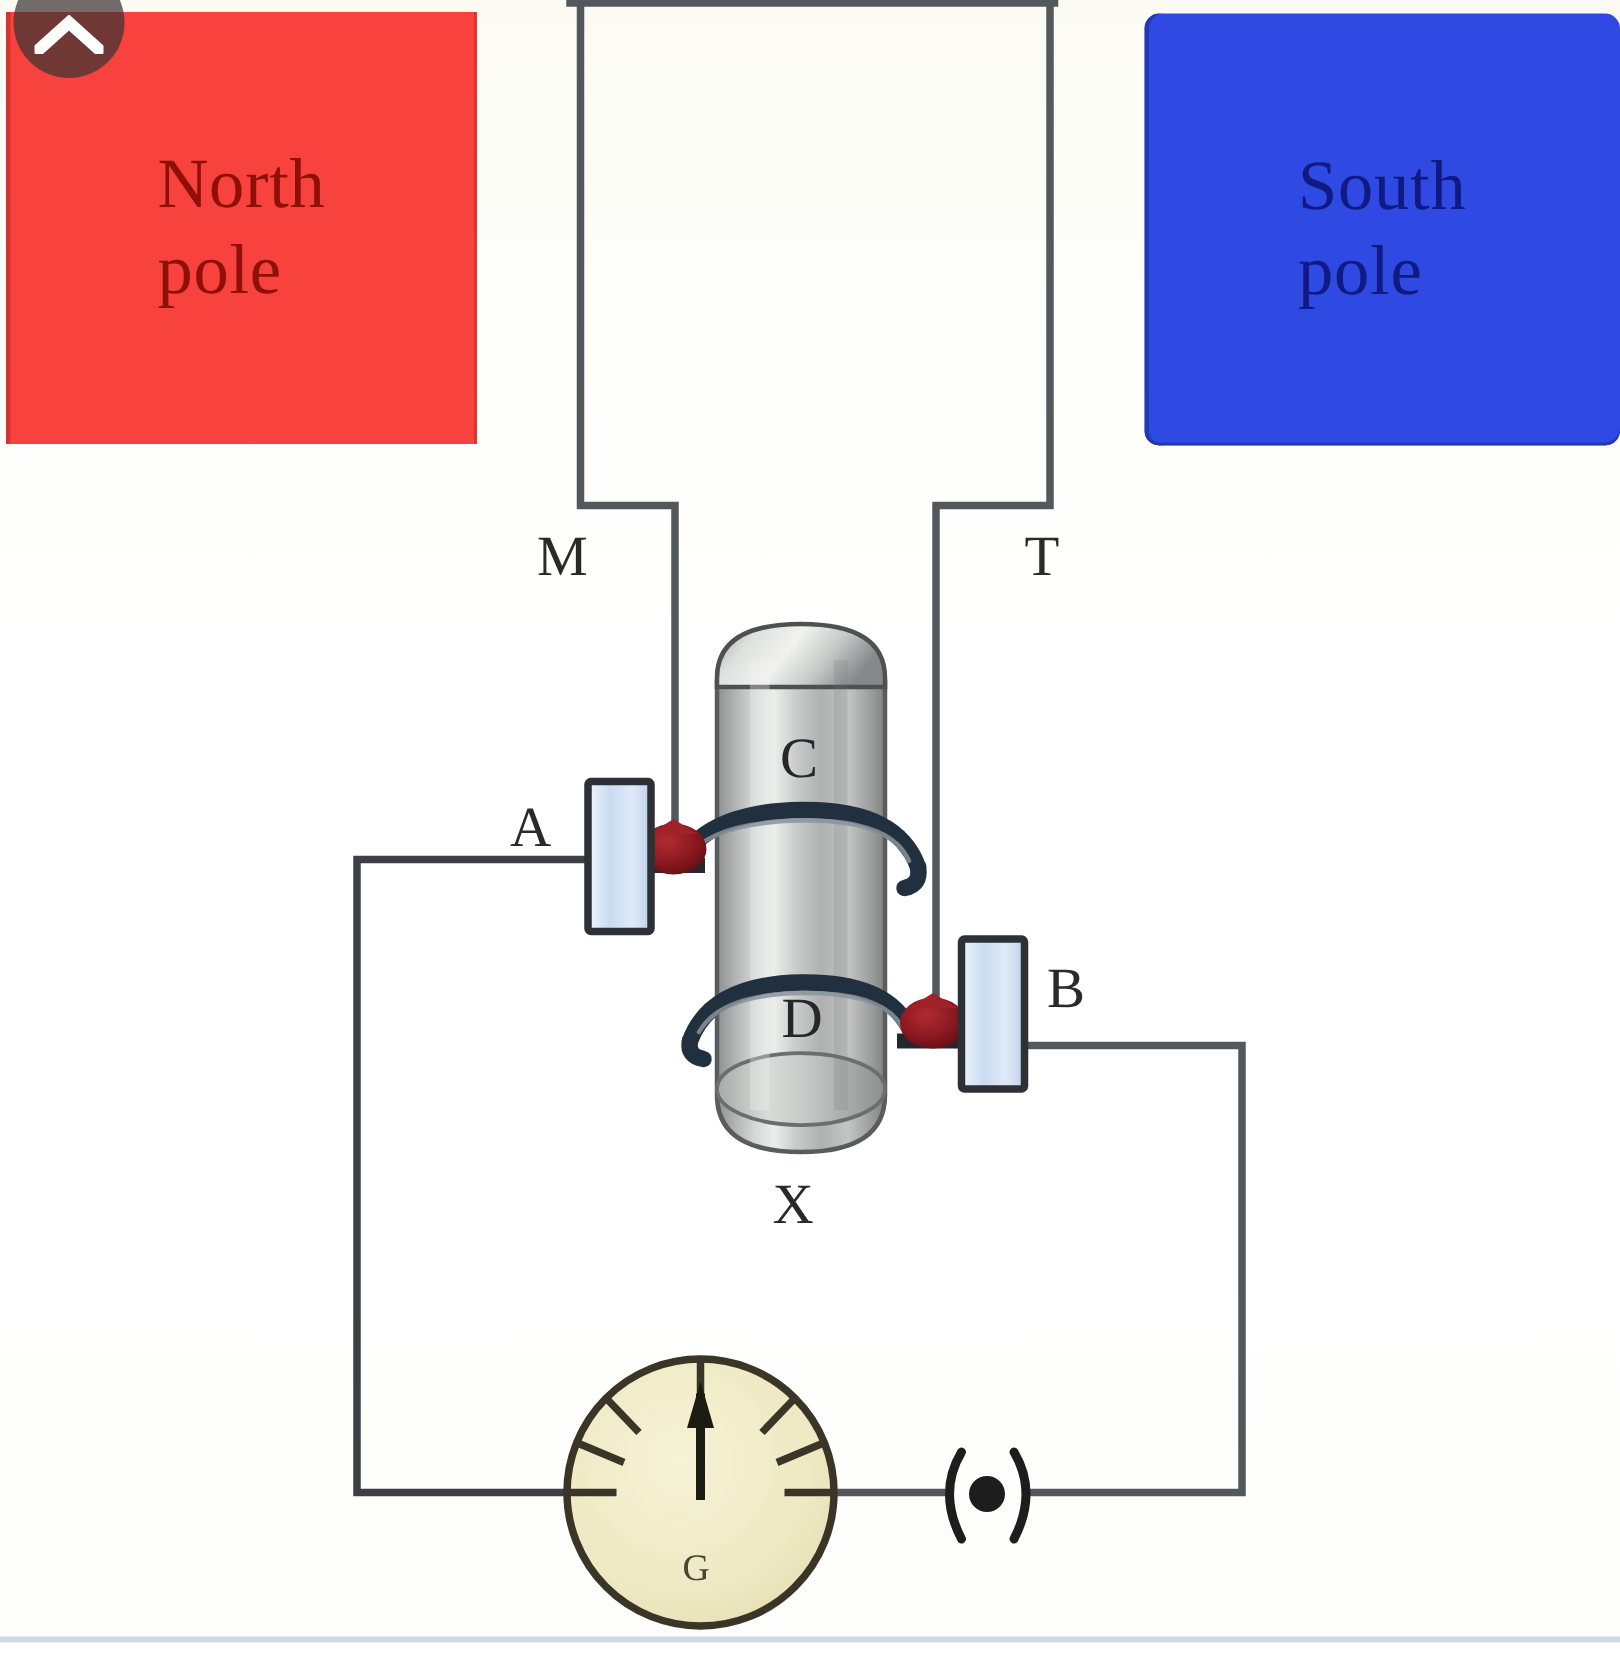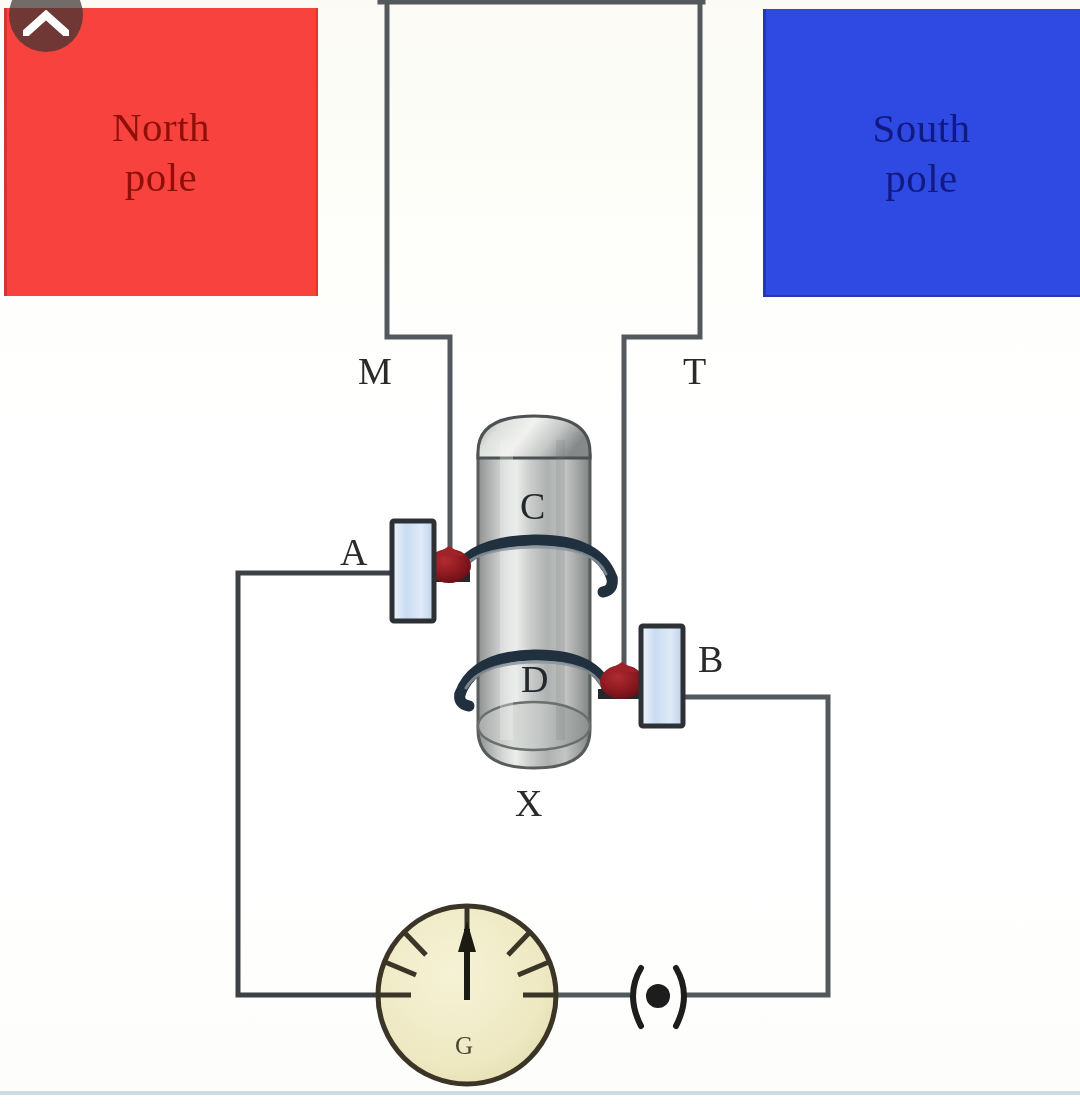--- a/index.html
+++ b/index.html
@@ -41,42 +41,43 @@
     height: 9px;
     background: #ffffff;
   }
 
   
   .pole {
     position: absolute;
     display: flex;
     align-items: center;
     justify-content: center;
-    text-align: center;
+    text-align: left;
     line-height: 1.22;
-    font-size: 41px;
+    font-size: 47px;
     letter-spacing: 0.5px;
   }
   .pole-north {
     left: 4px;
     top: 8px;
     width: 314px;
     height: 288px;
     background: #f8423d;
     color: #8e1008;
     box-shadow: inset 3px 0 0 #d8342f, inset -2px 0 0 #e0342f;
   }
   .pole-south {
     left: 763px;
     top: 9px;
     width: 317px;
     height: 288px;
     background: #2f49e3;
     color: #101a82;
     box-shadow: inset 3px 0 0 #2438b4, inset 0 -2px 0 #2438b4;
+    border-radius: 10px;
   }
   .pole-label {
     display: block;
   }
 
   
   .scroll-up-btn {
     position: absolute;
     left: 9px;
     top: -22px;

